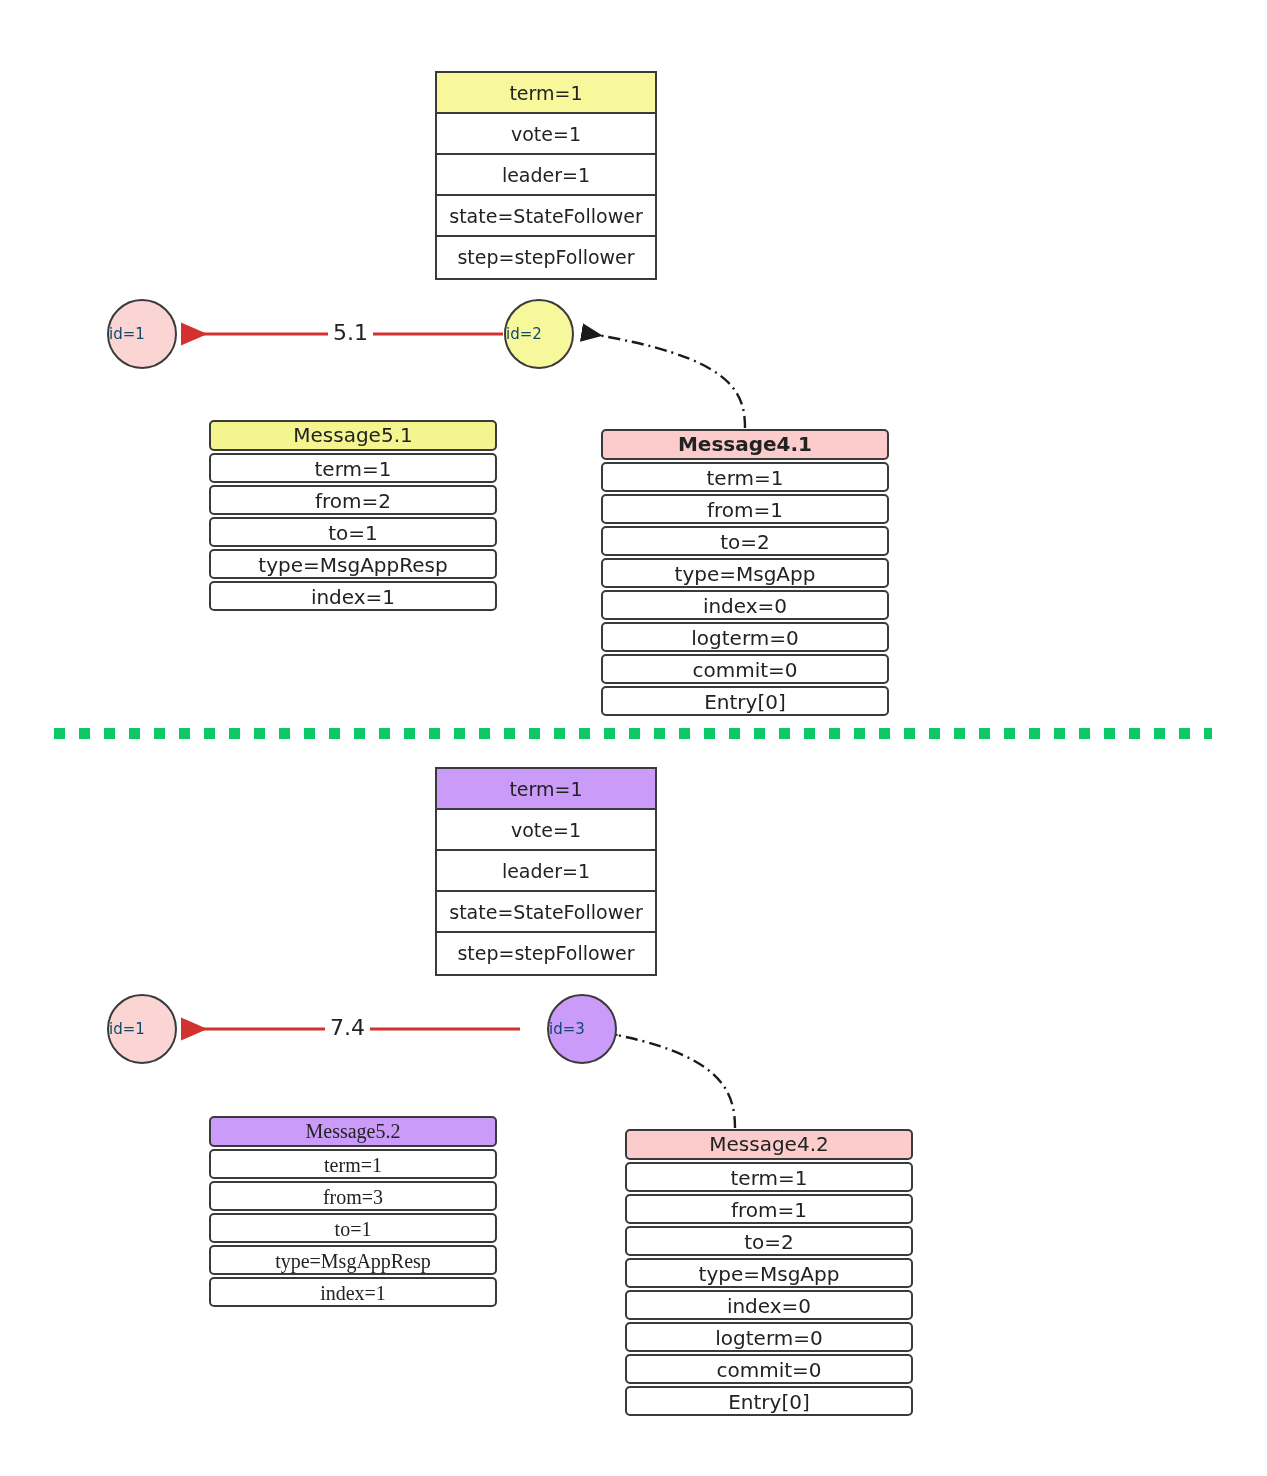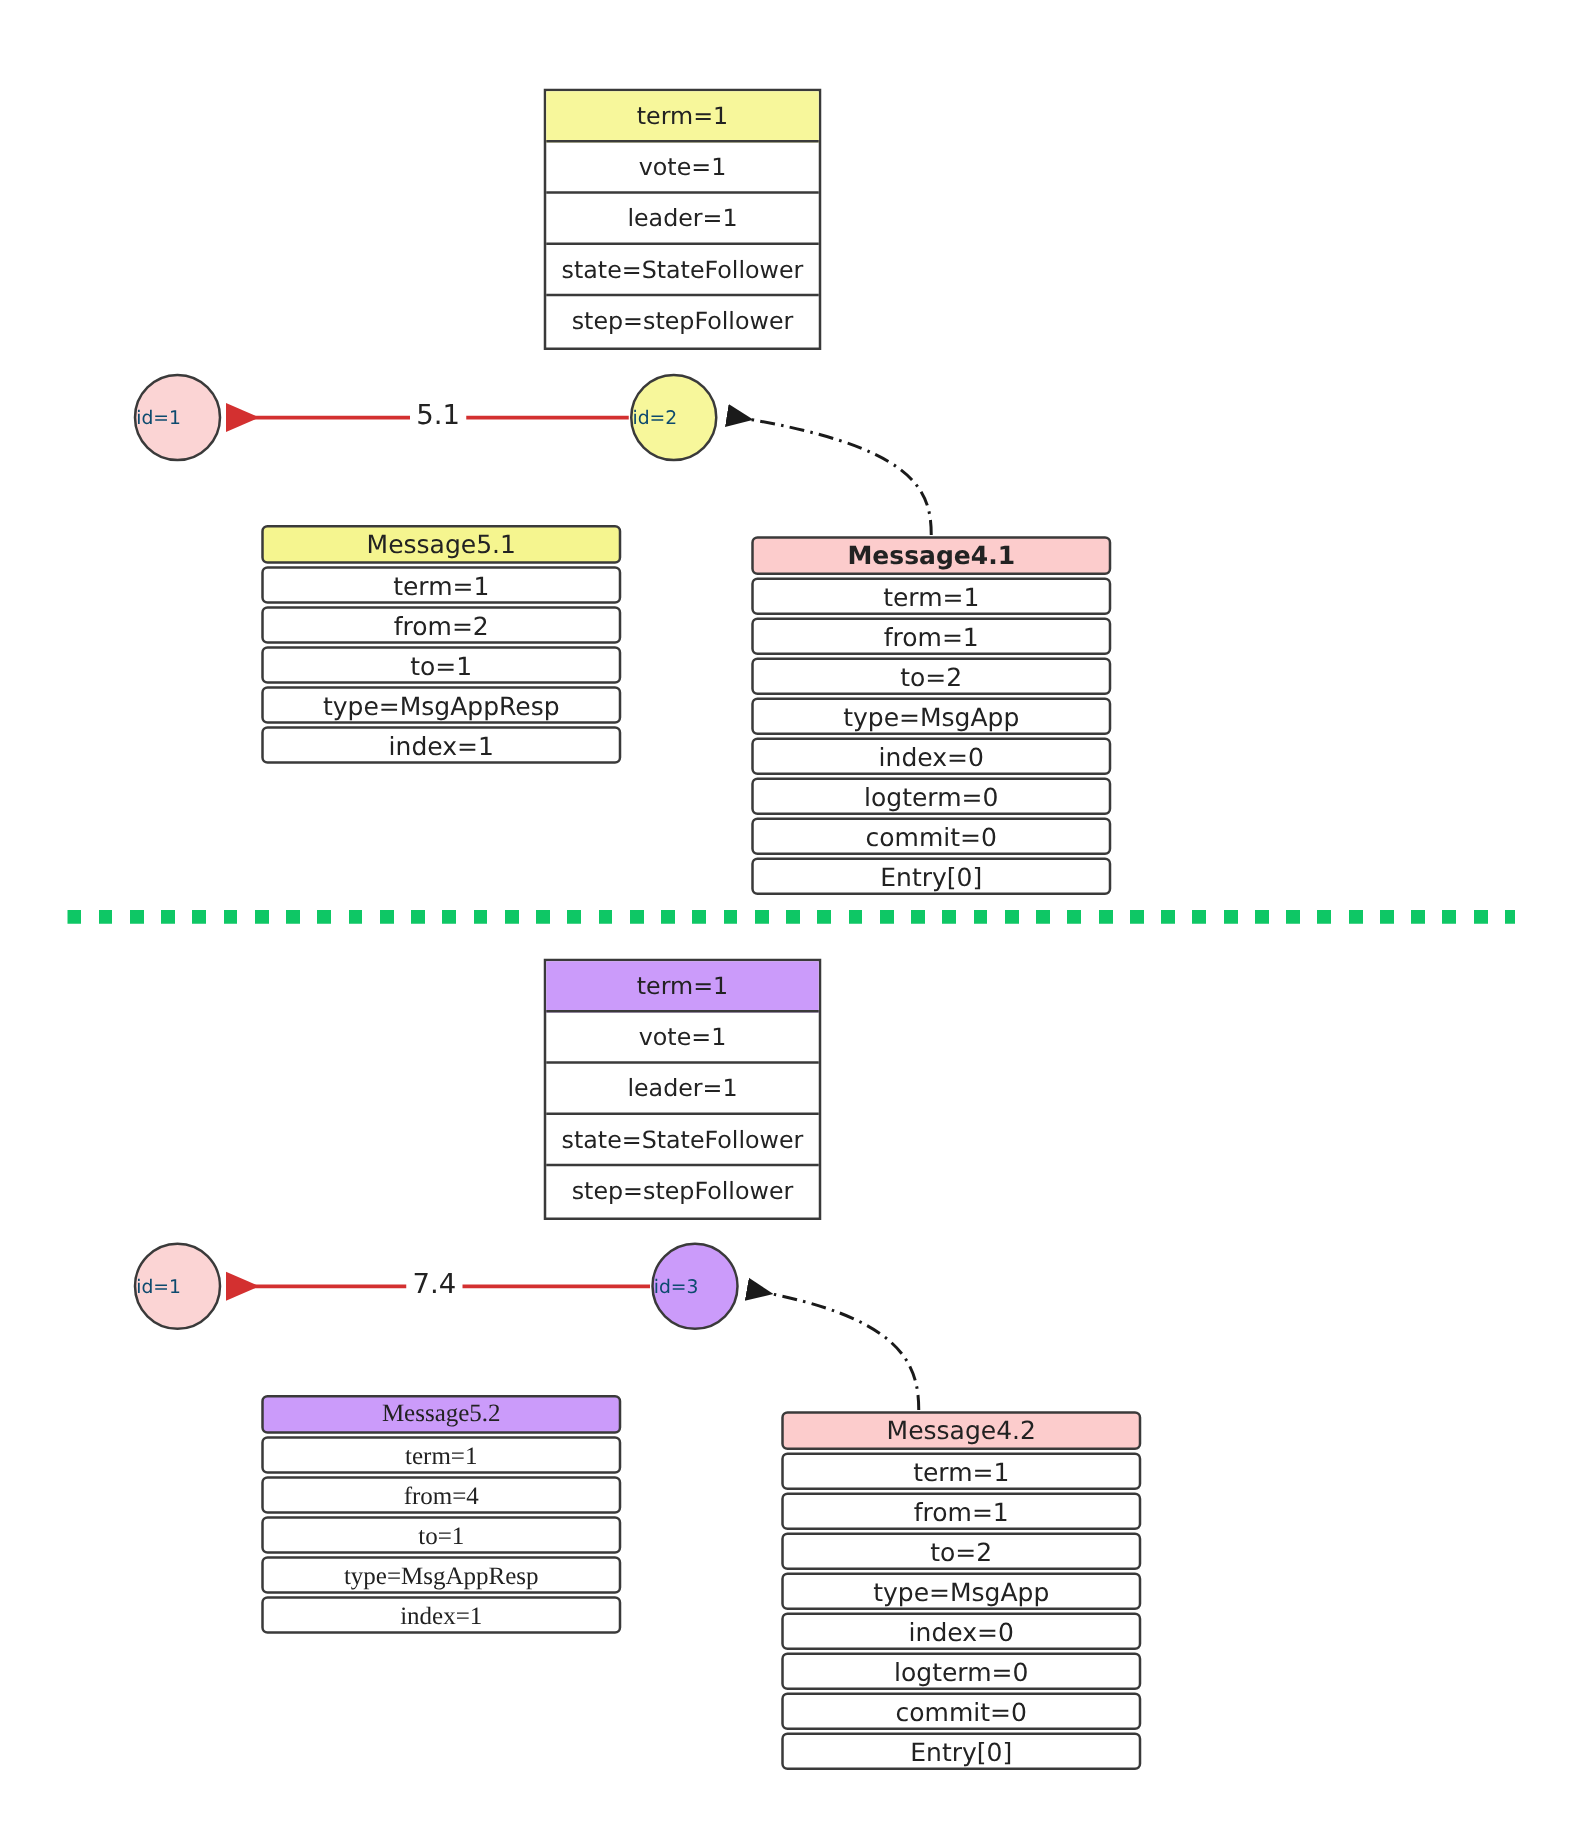--- a/index.html
+++ b/index.html
@@ -172,30 +172,30 @@
     <div class="srow">vote=1</div>
     <div class="srow">leader=1</div>
     <div class="srow">state=StateFollower</div>
     <div class="srow">step=stepFollower</div>
   </div>
 
   <div class="node-circle" style="left:107px; top:994px; width:70px; height:70px; background:#fbd4d4;">
     <span>id=1</span>
   </div>
 
-  <div class="node-circle" style="left:521px; top:994px; width:70px; height:70px; background:#cb9bfa;">
+  <div class="node-circle" style="left:547px; top:994px; width:70px; height:70px; background:#cb9bfa;">
     <span>id=3</span>
   </div>
 
   <div class="edge-label" style="left:325px; top:1015px;">7.4</div>
 
   <div class="msg-box" style="left:209px; top:1116px; width:288px;font-family:Liberation Serif, serif;">
     <div class="mrow header" style="background:#cb9bfa;">Message5.2</div>
     <div class="mrow">term=1</div>
-    <div class="mrow">from=4</div>
+    <div class="mrow">from=3</div>
     <div class="mrow">to=1</div>
     <div class="mrow">type=MsgAppResp</div>
     <div class="mrow">index=1</div>
   </div>
 
   <div class="msg-box" style="left:591px; top:1129px; width:288px;padding-left:34px;">
     <div class="mrow header" style="background:#fccccc;">Message4.2</div>
     <div class="mrow">term=1</div>
     <div class="mrow">from=1</div>
     <div class="mrow">to=2</div>

